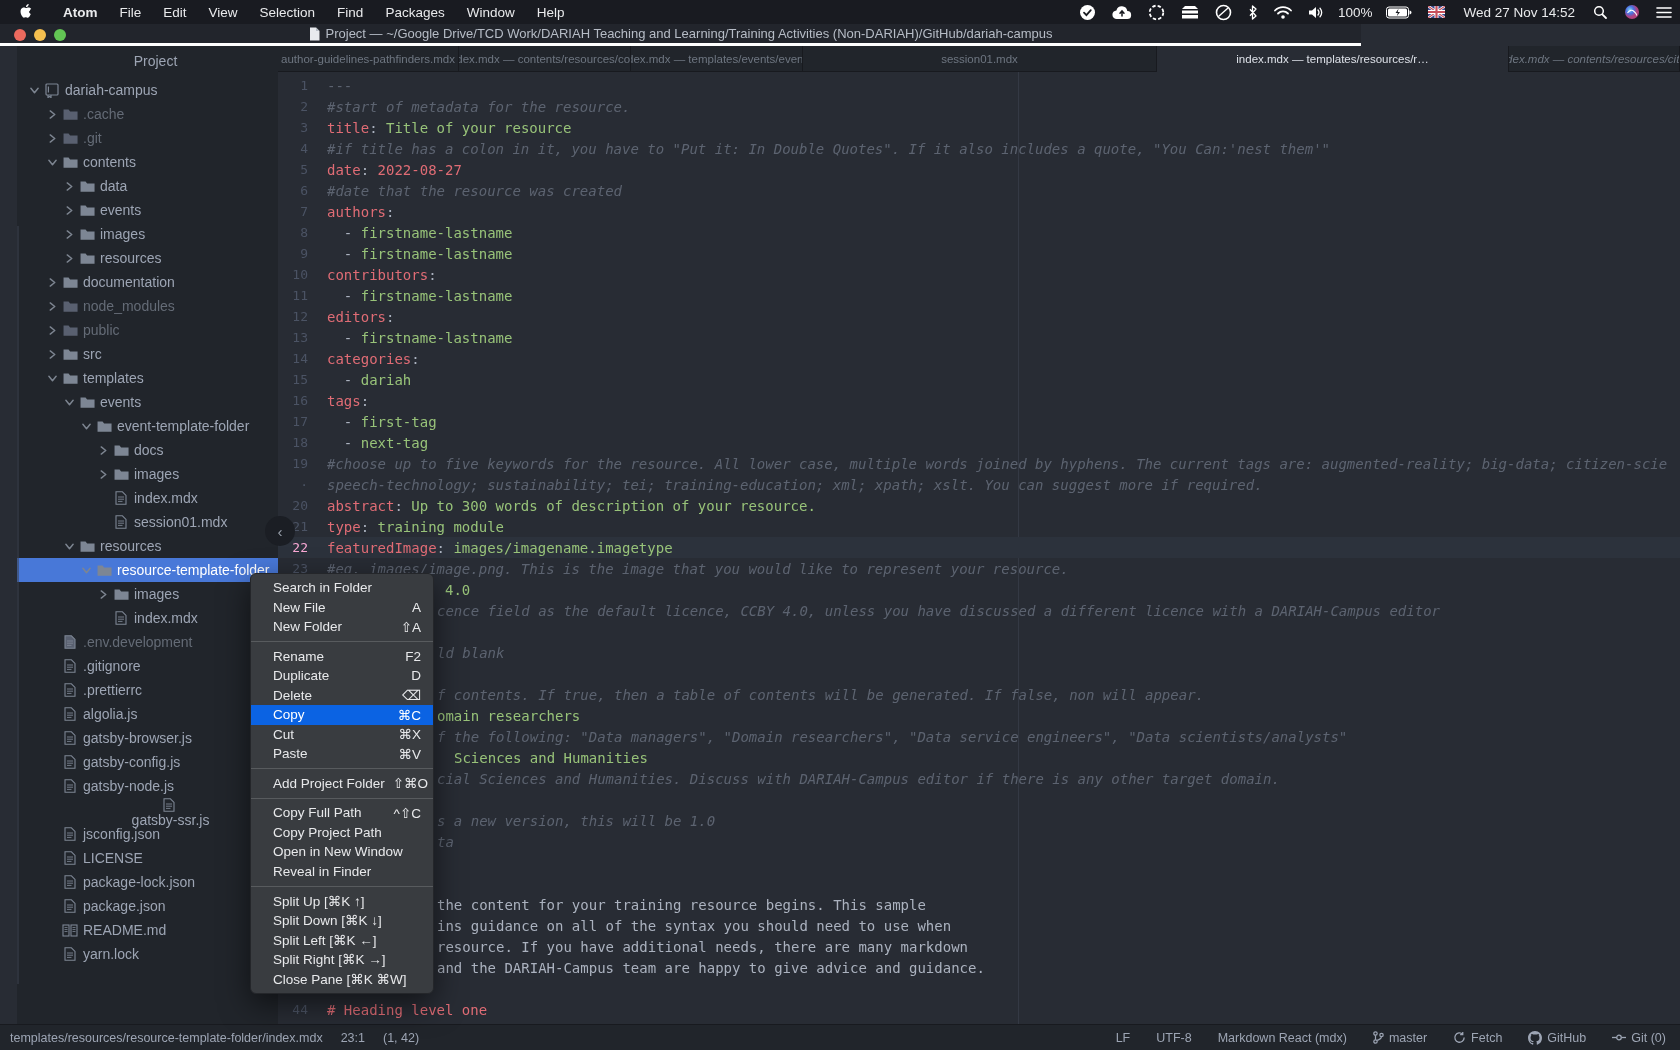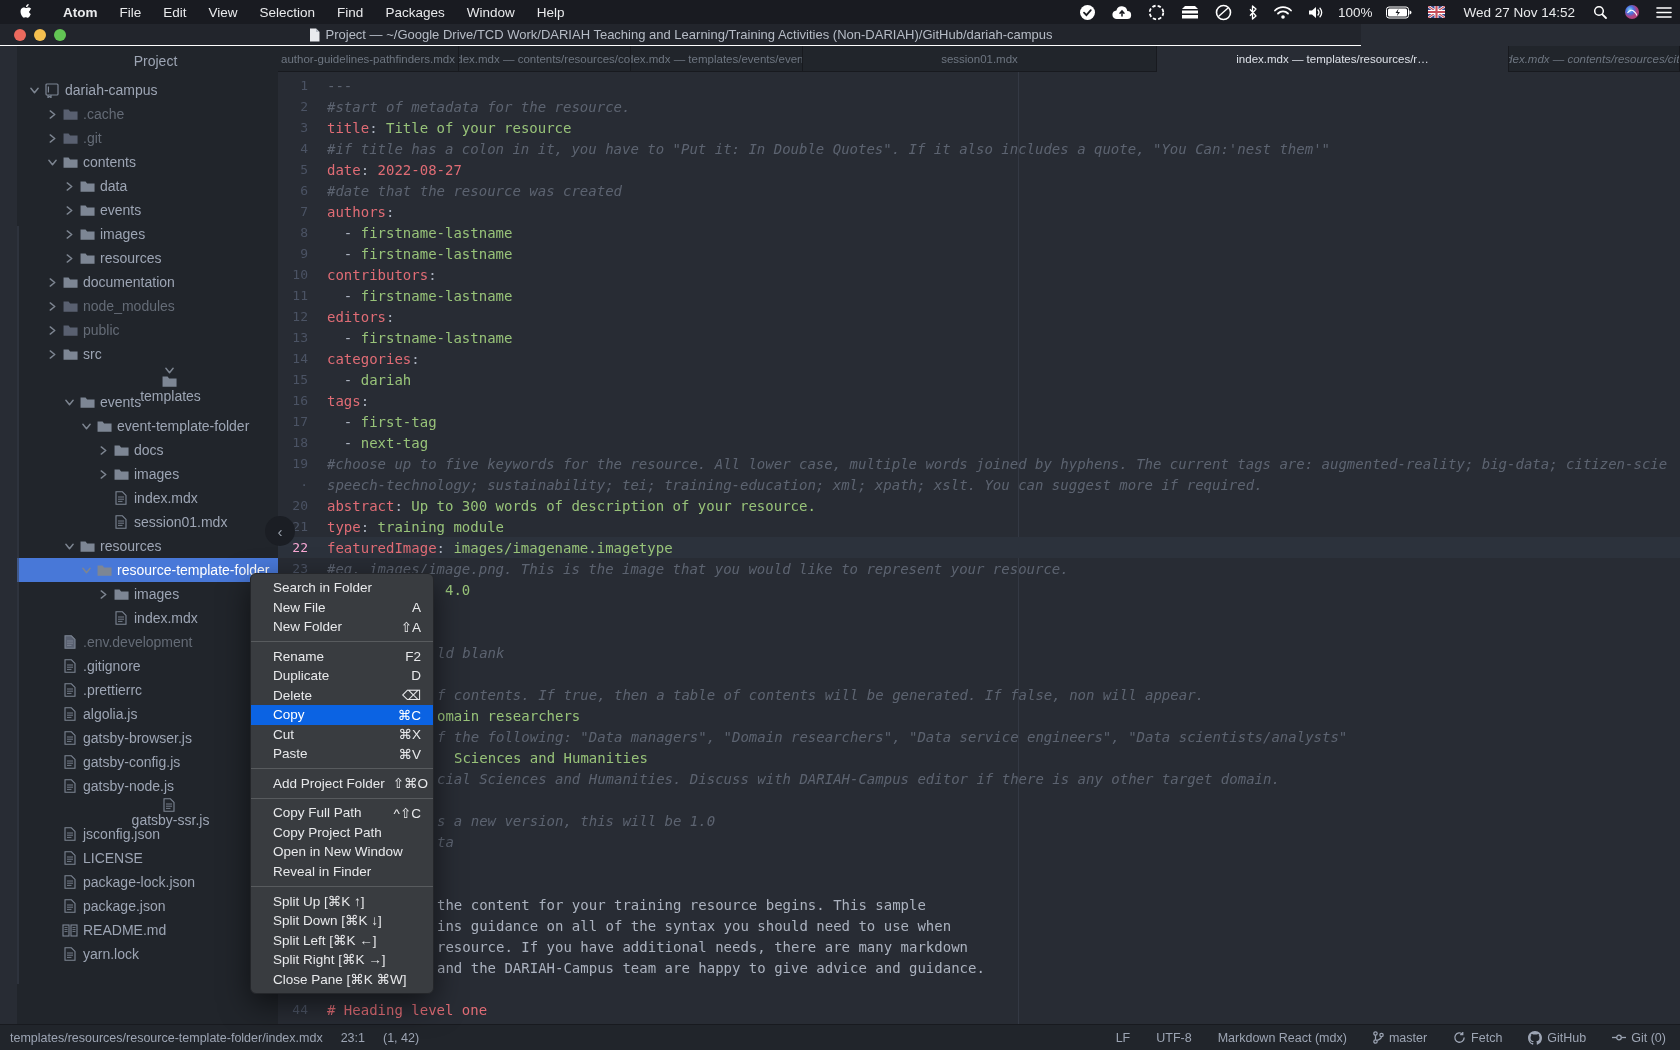--- a/index.html
+++ b/index.html
@@ -14,21 +14,21 @@
   .menubar .apple { margin:0 18px 0 20px; display:flex; align-items:center; }
   .menubar .mitem { padding:0 11px; height:24px; display:flex; align-items:center; }
   .menubar .mitem.bold { font-weight:bold; }
   .menubar .mspacer { flex:1; }
   .menubar .micon { margin:0 8px; display:flex; align-items:center; height:24px; }
   .menubar .mtext { margin:0 6px; font-size:13.5px; }
   .menubar .clock { margin:0 10px; }
 
   
   .titlebar { position:absolute; left:0; top:24px; width:1361px; height:22px;
-              background:#22252c; border-bottom:1px solid #ffffff;
+              background:#22252c; border-bottom:3px solid #ffffff;
               display:flex; align-items:center; justify-content:center; }
   .tlights { position:absolute; left:14px; top:5px; display:flex; gap:8px; }
   .tlight { width:12px; height:12px; border-radius:50%; }
   .tl-close{ background:#ec6a5e; } .tl-min{ background:#f5bf4f; } .tl-zoom{ background:#62c554; }
   .title-text { color:#b6bcc6; font-size:13px; display:flex; align-items:center; gap:6px; }
 
   
   .sidebar { position:absolute; left:17px; top:46px; width:278px; bottom:26px;
              background:#21252b; border-right:1px solid #181a1f; overflow:hidden; }
   .sidebar .edge { position:absolute; left:0; top:180px; bottom:40px; width:2px; background:#3a404c; opacity:.55; }
@@ -394,21 +394,21 @@
               <path d="M2.5 1l5 4-5 4" fill="none" stroke="#7d8591" stroke-width="1.6" stroke-linecap="round" stroke-linejoin="round"></path>
             </svg>
           </span>
           <span class="icon">
             <svg class="ficon" width="15" height="13" viewBox="0 0 16 14">
               <path d="M.5 1.5h5.4l1.7 2.2h8v9H.5z" fill="#7d8694"></path>
             </svg>
           </span>
           <span class="lbl">src</span>
         </div>
-        <div class="trow" style="padding-left: 27px; flex-direction: column;">
+        <div class="trow" style="padding-left: 27px;">
           <span class="chev">
             <svg width="9" height="9" viewBox="0 0 10 10" style="transform: rotate(90deg);">
               <path d="M2.5 1l5 4-5 4" fill="none" stroke="#7d8591" stroke-width="1.6" stroke-linecap="round" stroke-linejoin="round"></path>
             </svg>
           </span>
           <span class="icon">
             <svg class="ficon" width="15" height="13" viewBox="0 0 16 14">
               <path d="M.5 1.5h5.4l1.7 2.2h8v9H.5z" fill="#7d8694"></path>
             </svg>
           </span>
@@ -721,21 +721,21 @@
         <div class="erow"><span class="g">16</span><span class="code"><span class="c-key">tags</span><span class="c-pun">:</span></span></div>
         <div class="erow"><span class="g">17</span><span class="code"><span class="c-pun">  - </span><span class="c-val">first-tag</span></span></div>
         <div class="erow"><span class="g">18</span><span class="code"><span class="c-pun">  - </span><span class="c-val">next-tag</span></span></div>
         <div class="erow"><span class="g">19</span><span class="code"><span class="c-cmt">#choose up to five keywords for the resource. All lower case, multiple words joined by hyphens. The current tags are: augmented-reality; big-data; citizen-scie</span></span></div>
         <div class="erow"><span class="g">·</span><span class="code"><span class="c-cmt">speech-technology; sustainability; tei; training-education; xml; xpath; xslt. You can suggest more if required.</span></span></div>
         <div class="erow"><span class="g">20</span><span class="code"><span class="c-key">abstract</span><span class="c-pun">: </span><span class="c-val">Up to 300 words of description of your resource.</span></span></div>
         <div class="erow"><span class="g">21</span><span class="code"><span class="c-key">type</span><span class="c-pun">: </span><span class="c-val">training module</span></span></div>
         <div class="erow cur"><span class="g">22</span><span class="code"><span class="c-key">featuredImage</span><span class="c-pun">: </span><span class="c-val">images/imagename.imagetype</span></span></div>
         <div class="erow"><span class="g">23</span><span class="code"><span class="c-cmt">#eg. images/image.png. This is the image that you would like to represent your resource.</span></span></div>
         <div class="erow"><span class="g">24</span><span class="code" style="margin-left: 127px;"><span class="c-val">4.0</span></span></div>
-        <div class="erow"><span class="g">25</span></div>
+        <div class="erow"><span class="g">25</span><span class="code" style="margin-left: 119px;"><span class="c-cmt">cence field as the default licence, CCBY 4.0, unless you have discussed a different licence with a DARIAH-Campus editor</span></span></div>
         <div class="erow"><span class="g">26</span><span class="code"></span></div>
         <div class="erow"><span class="g">27</span><span class="code" style="margin-left: 119px;"><span class="c-cmt">ld blank</span></span></div>
         <div class="erow"><span class="g">28</span><span class="code"></span></div>
         <div class="erow"><span class="g">29</span><span class="code" style="margin-left: 119px;"><span class="c-cmt">f contents. If true, then a table of contents will be generated. If false, non will appear.</span></span></div>
         <div class="erow"><span class="g">30</span><span class="code" style="margin-left: 119px;"><span class="c-val">omain researchers</span></span></div>
         <div class="erow"><span class="g">31</span><span class="code" style="margin-left: 119px;"><span class="c-cmt">f the following: "Data managers", "Domain researchers", "Data service engineers", "Data scientists/analysts"</span></span></div>
         <div class="erow"><span class="g">32</span><span class="code" style="margin-left: 136px;"><span class="c-val">Sciences and Humanities</span></span></div>
         <div class="erow"><span class="g">33</span><span class="code" style="margin-left: 119px;"><span class="c-cmt">cial Sciences and Humanities. Discuss with DARIAH-Campus editor if there is any other target domain.</span></span></div>
         <div class="erow"><span class="g">34</span><span class="code"></span></div>
         <div class="erow"><span class="g">35</span><span class="code" style="margin-left: 119px;"><span class="c-cmt">s a new version, this will be 1.0</span></span></div>

